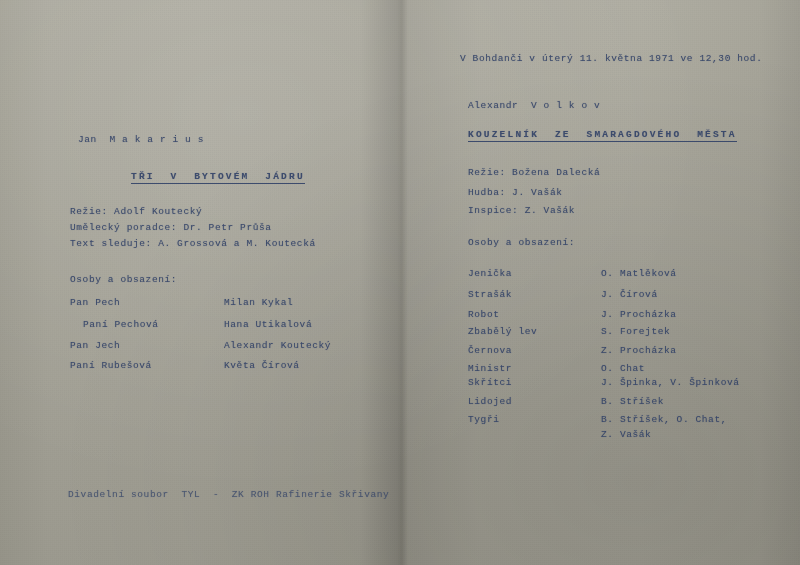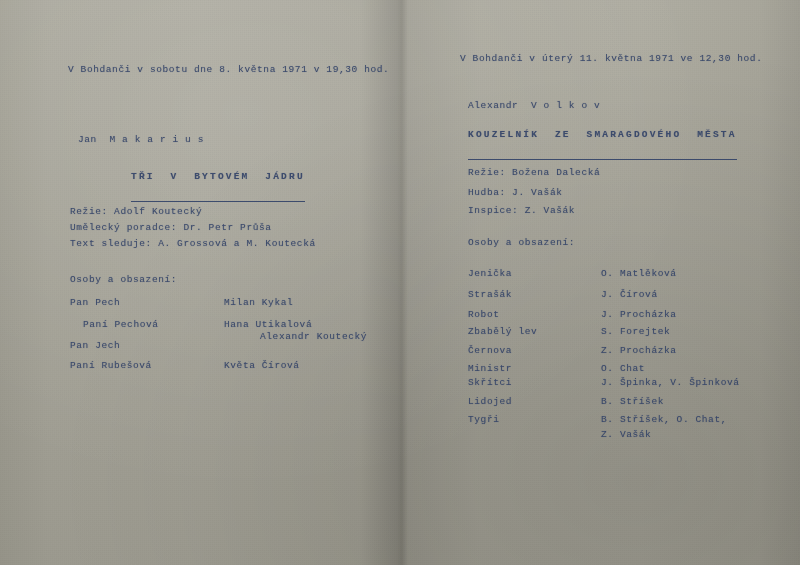--- a/index.html
+++ b/index.html
@@ -66,56 +66,56 @@
     font-size: 9.5px;
     letter-spacing: 0.6px;
     line-height: 13px;
     white-space: pre;
     text-shadow: 0 0 1px rgba(46,63,102,0.45);
     opacity: 0.88;
   }
   .tx.faded { opacity: 0.72; }
   .tx.underline {
     border-bottom: 1px solid #2e3f66;
-    padding-bottom: 18px;
+    padding-bottom: 0;
   }
   .title-center { font-weight: bold; letter-spacing: 2.2px; }
 </style>
 </head>
 <body>
 
 <div class="page">
   <div class="paper"></div>
   <div class="grain"></div>
 
   <div class="col col-left">
-    <div class="tx" style="left:68px; top:63px;">V Bohdanči v sobotu dne 8. května 1971 v 19,30 hod.</div>
 
     <div class="tx" style="left:78px; top:133px;">Jan  M a k a r i u s</div>
 
     <div class="tx title-center underline" style="left:131px; top:170px;">TŘI  V  BYTOVÉM  JÁDRU</div>
 
     <div class="tx" style="left:70px; top:205px;">Režie: Adolf Koutecký</div>
     <div class="tx" style="left:70px; top:221px;">Umělecký poradce: Dr. Petr Průša</div>
     <div class="tx" style="left:70px; top:237px;">Text sleduje: A. Grossová a M. Koutecká</div>
 
     <div class="tx" style="left:70px; top:273px;">Osoby a obsazení:</div>
 
     <div class="tx" style="left:70px; top:296px;">Pan Pech</div>
     <div class="tx" style="left:224px; top:296px;">Milan Kykal</div>
 
     <div class="tx" style="left:70px; top:318px;padding-left:13px;">Paní Pechová</div>
     <div class="tx" style="left:224px; top:318px;">Hana Utikalová</div>
 
     <div class="tx" style="left:70px; top:339px;">Pan Jech</div>
-    <div class="tx" style="left:224px; top:330px;margin-left:36px;">Alexandr Koutecký</div>
+    <div class="tx" style="left:224px; top:339px;">Alexandr Koutecký</div>
 
     <div class="tx" style="left:70px; top:359px;">Paní Rubešová</div>
     <div class="tx" style="left:224px; top:359px;text-align:center;">Květa Čírová</div>
 
+    <div class="tx faded" style="left:68px; top:488px;">Divadelní soubor  TYL  -  ZK ROH Rafinerie Skřivany</div>
   </div>
 
   <div class="col col-right">
     <div class="tx" style="left:66px; top:52px;">V Bohdanči v úterý 11. května 1971 ve 12,30 hod.</div>
 
     <div class="tx" style="left:74px; top:99px;">Alexandr  V o l k o v</div>
 
     <div class="tx title-center underline" style="left:74px; top:128px;">KOUZELNÍK  ZE  SMARAGDOVÉHO  MĚSTA</div>
 
     <div class="tx" style="left:74px; top:166px;">Režie: Božena Dalecká</div>

